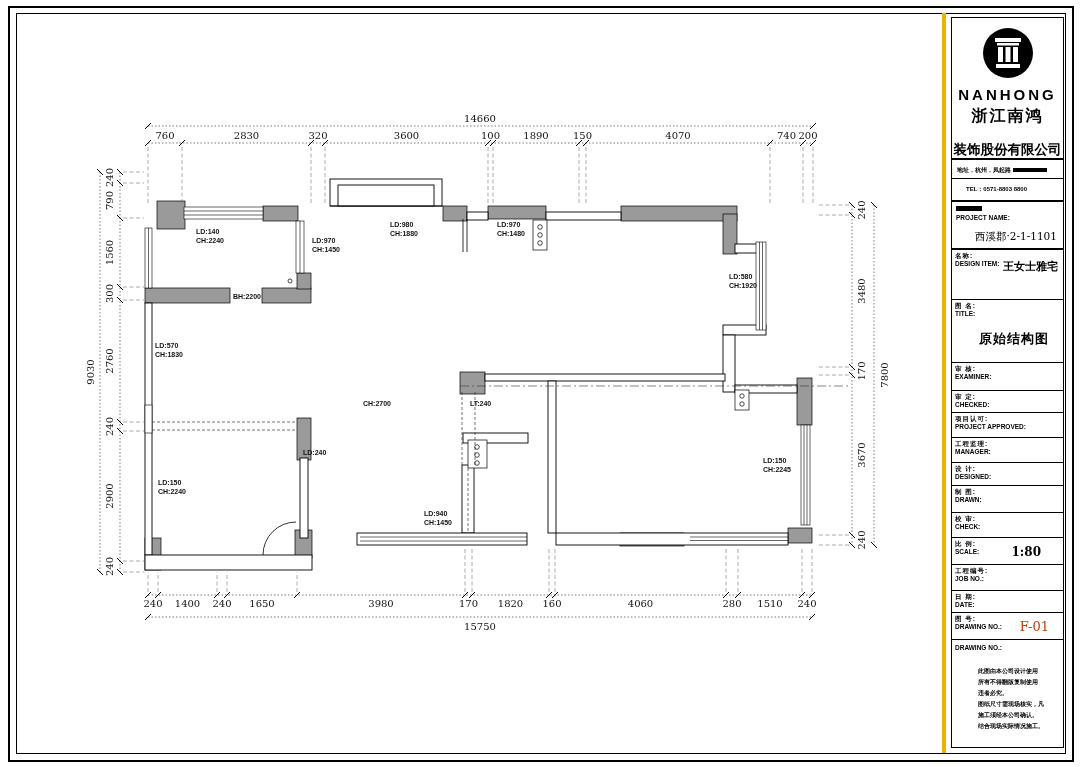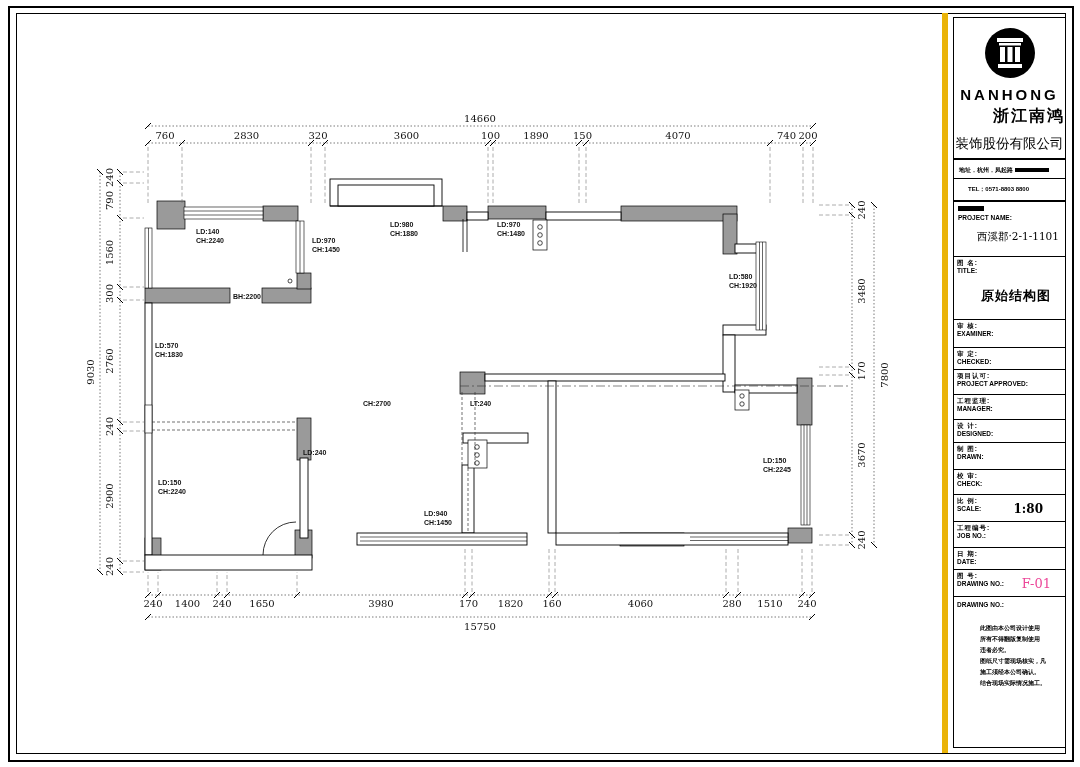--- a/index.html
+++ b/index.html
@@ -1,41 +1,41 @@
 <!DOCTYPE html>
 <html><head>
 <meta charset="utf-8">
 <style>
   html,body{margin:0;padding:0;background:#fff;width:1080px;height:767px;overflow:hidden;
             font-family:"Liberation Sans",sans-serif;}
   #sheet{position:absolute;left:0;top:0;width:1080px;height:767px;background:#fff;}
   .frame-outer{position:absolute;left:8px;top:6px;width:1062px;height:752px;border:2px solid #000;}
   .frame-inner{position:absolute;left:16px;top:13px;width:1048px;height:739px;border:1px solid #000;}
   
-  #titleblock{position:absolute;left:942px;top:13px;width:123px;height:740px;border-left:6px solid #eab308;}
+  #titleblock{position:absolute;left:942px;top:13px;width:123px;height:740px;border-left:4px solid #eab308;}
   #tb-box{position:absolute;left:5px;top:4px;width:111px;height:729px;border:1px solid #000;}
   .tb-row{position:relative;border-top:1px solid #000;box-sizing:border-box;overflow:hidden;}
   .tb-row.first{border-top:none;}
   .tb-row.heavy{border-top:2px solid #000;}
   .cn-lbl{position:absolute;left:3px;top:2px;font-size:6.5px;font-weight:bold;letter-spacing:1px;}
   .en-lbl{position:absolute;left:3px;top:10px;font-size:6.5px;font-weight:bold;}
   .logo-wrap{text-align:center;padding-top:8px;}
   .nanhong{font-size:15px;font-weight:bold;letter-spacing:3px;text-align:center;margin-top:2px;}
-  .cn1{font-size:16px;font-weight:bold;text-align:right;letter-spacing:2px;margin-top:3px;}
-  .cn2{font-size:13.5px;font-weight:normal;text-align:center;margin-top:8px;}
+  .cn1{font-size:16px;font-weight:bold;text-align:center;letter-spacing:2px;margin-top:3px;}
+  .cn2{font-size:13.5px;font-weight:bold;text-align:center;margin-top:14px;}
   .enfull{font-size:6.5px;font-weight:bold;text-align:center;line-height:8px;margin-top:4px;letter-spacing:.4px;}
   .tiny-line{font-size:6px;font-weight:bold;position:absolute;left:5px;top:6px;white-space:nowrap;}
   .addr-bar{display:inline-block;width:34px;height:4px;background:#000;vertical-align:middle;margin-left:2px;}
   .proj-bar{position:absolute;left:4px;top:4px;width:26px;height:5px;background:#000;}
   .proj-lbl{position:absolute;left:4px;top:12px;font-size:6.5px;font-weight:bold;}
   .proj-val{position:absolute;right:6px;top:28px;font-size:10.5px;font-family:"DejaVu Serif",serif;}
   .item-val{position:absolute;right:5px;top:9px;font-size:11px;font-weight:bold;}
   .title-val{position:absolute;right:14px;top:30px;font-size:13px;font-weight:bold;letter-spacing:1px;}
   .scale-val{position:absolute;right:22px;top:7px;font-size:12px;font-family:"DejaVu Serif",serif;font-weight:bold;margin-left:40px;}
-  .dwg-val{position:absolute;right:14px;top:6px;font-size:13px;font-family:"DejaVu Serif",serif;color:#ec4899;text-align:right;}
+  .dwg-val{position:absolute;right:14px;top:6px;font-size:13px;font-family:"DejaVu Serif",serif;color:#c2410c;text-align:right;}
   .notes-hd{position:absolute;left:3px;top:4px;font-size:6.5px;font-weight:bold;}
   .notes{position:absolute;left:26px;top:26px;font-size:6px;font-weight:bold;line-height:11px;white-space:pre-line;}
 </style>
 </head>
 <body>
 
 <div id="sheet">
   <div class="frame-outer"></div>
   <div class="frame-inner"></div>
 
@@ -337,20 +337,25 @@
       <div class="tb-row" style="height:22px;">
         <span class="tiny-line" style="left:14px;">TEL：0571-8803 8800</span>
       </div>
 
       <div class="tb-row heavy" style="height:48px;">
         <div class="proj-bar"></div>
         <div class="proj-lbl">PROJECT NAME:</div>
         <div class="proj-val">西溪郡·2-1-1101</div>
       </div>
 
+      <div class="tb-row heavy" style="height:43px;">
+        <div class="cn-lbl">名称:</div>
+        <div class="en-lbl">DESIGN ITEM:</div>
+        <div class="item-val">王女士雅宅</div>
+      </div>
 
       <div class="tb-row" style="height:63px;margin-top:8px;">
         <div class="cn-lbl">图 名:</div>
         <div class="en-lbl">TITLE:</div>
         <div class="title-val">原始结构图</div>
       </div>
 
       <div class="tb-row" style="height:28px;">
         <div class="cn-lbl">审 核:</div>
         <div class="en-lbl">EXAMINER:</div>

